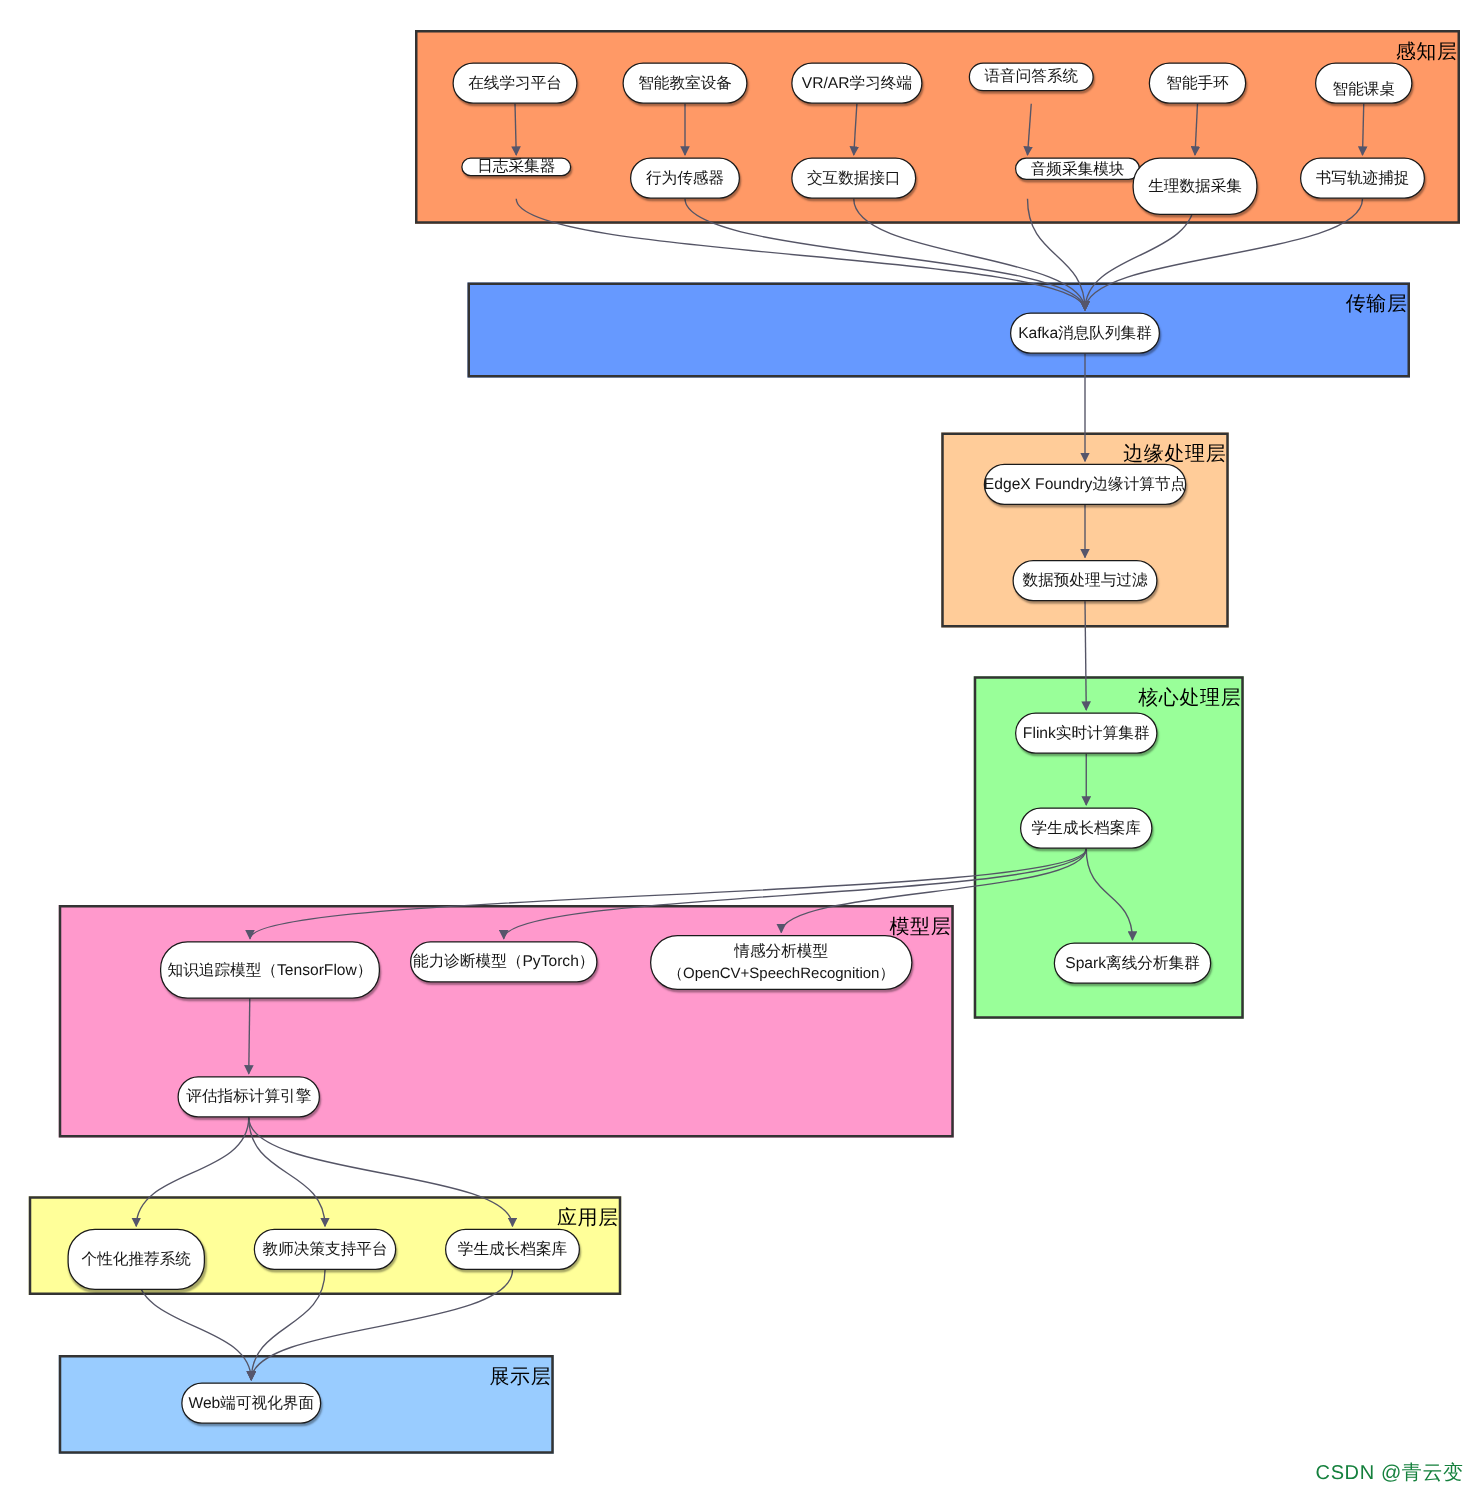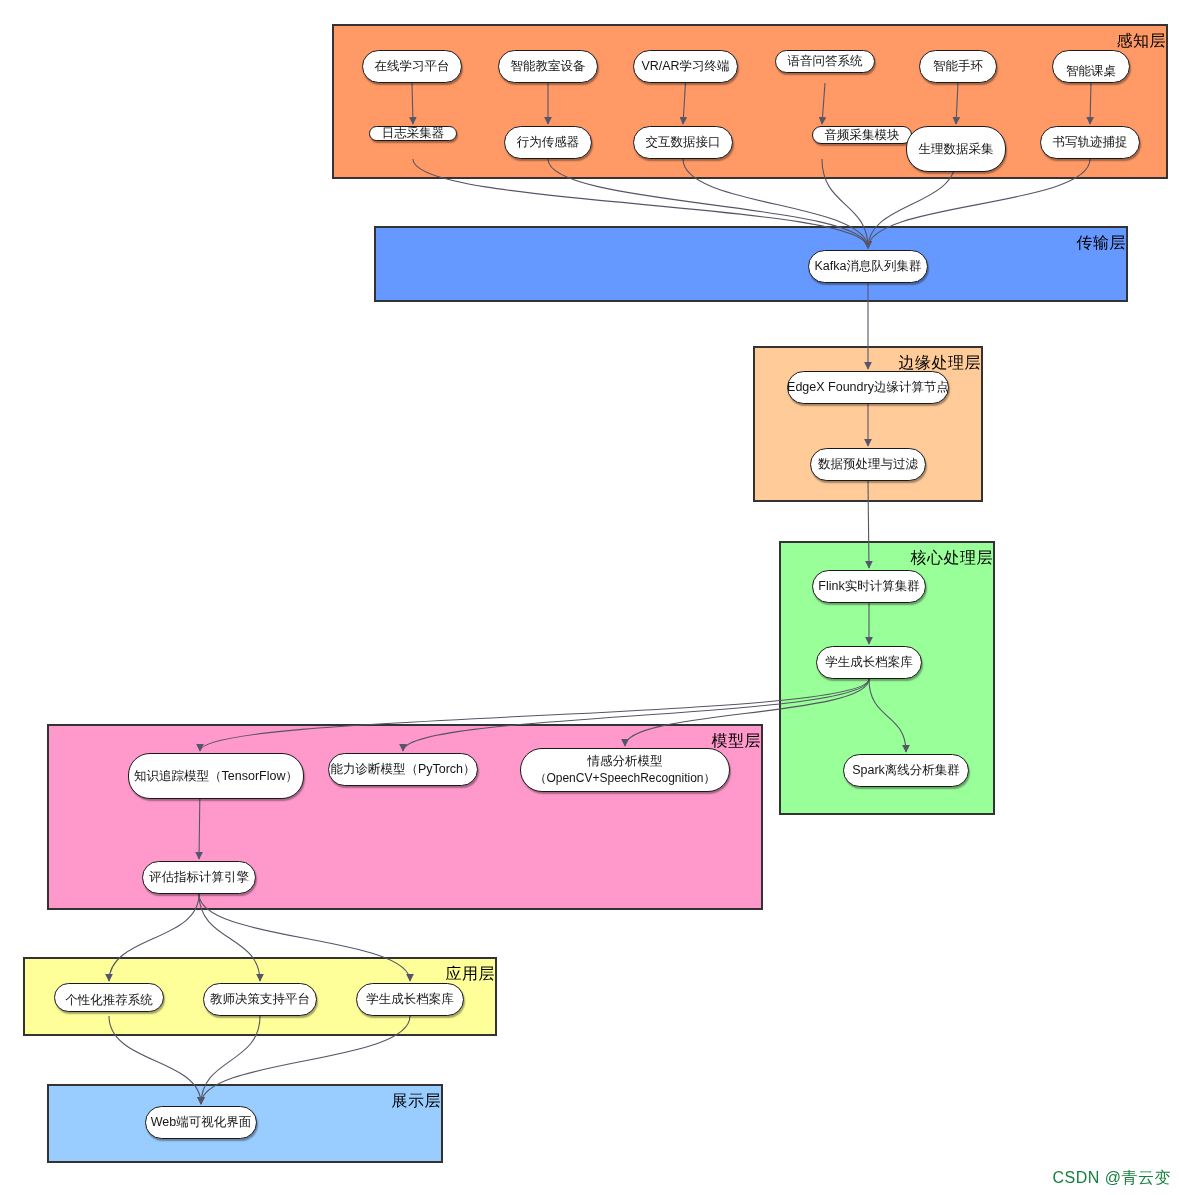--- a/index.html
+++ b/index.html
@@ -203,21 +203,21 @@
       </div>
       <div class="node multiline" style="left: 520px; top: 748px; width: 210px; height: 44px;">
         <div>
           <span class="l1">情感分析模型</span>
           <span class="l2" style="font-size: 12px;">（OpenCV+SpeechRecognition）</span>
         </div>
       </div>
       <div class="node" style="left: 142px; top: 861px; width: 114px; height: 33px;">
         <span>评估指标计算引擎</span>
       </div>
-      <div class="node" style="left: 54px; top: 983px; width: 110px; height: 29px; align-items: flex-end;">
+      <div class="node" style="left: 54px; top: 983px; width: 110px; height: 49px;">
         <span>个性化推荐系统</span>
       </div>
       <div class="node" style="left: 203px; top: 983px; width: 114px; height: 33px;">
         <span>教师决策支持平台</span>
       </div>
       <div class="node" style="left: 356px; top: 983px; width: 108px; height: 33px;">
         <span>学生成长档案库</span>
       </div>
       <div class="node" style="left: 145px; top: 1106px; width: 112px; height: 33px;">
         <span>Web端可视化界面</span>

